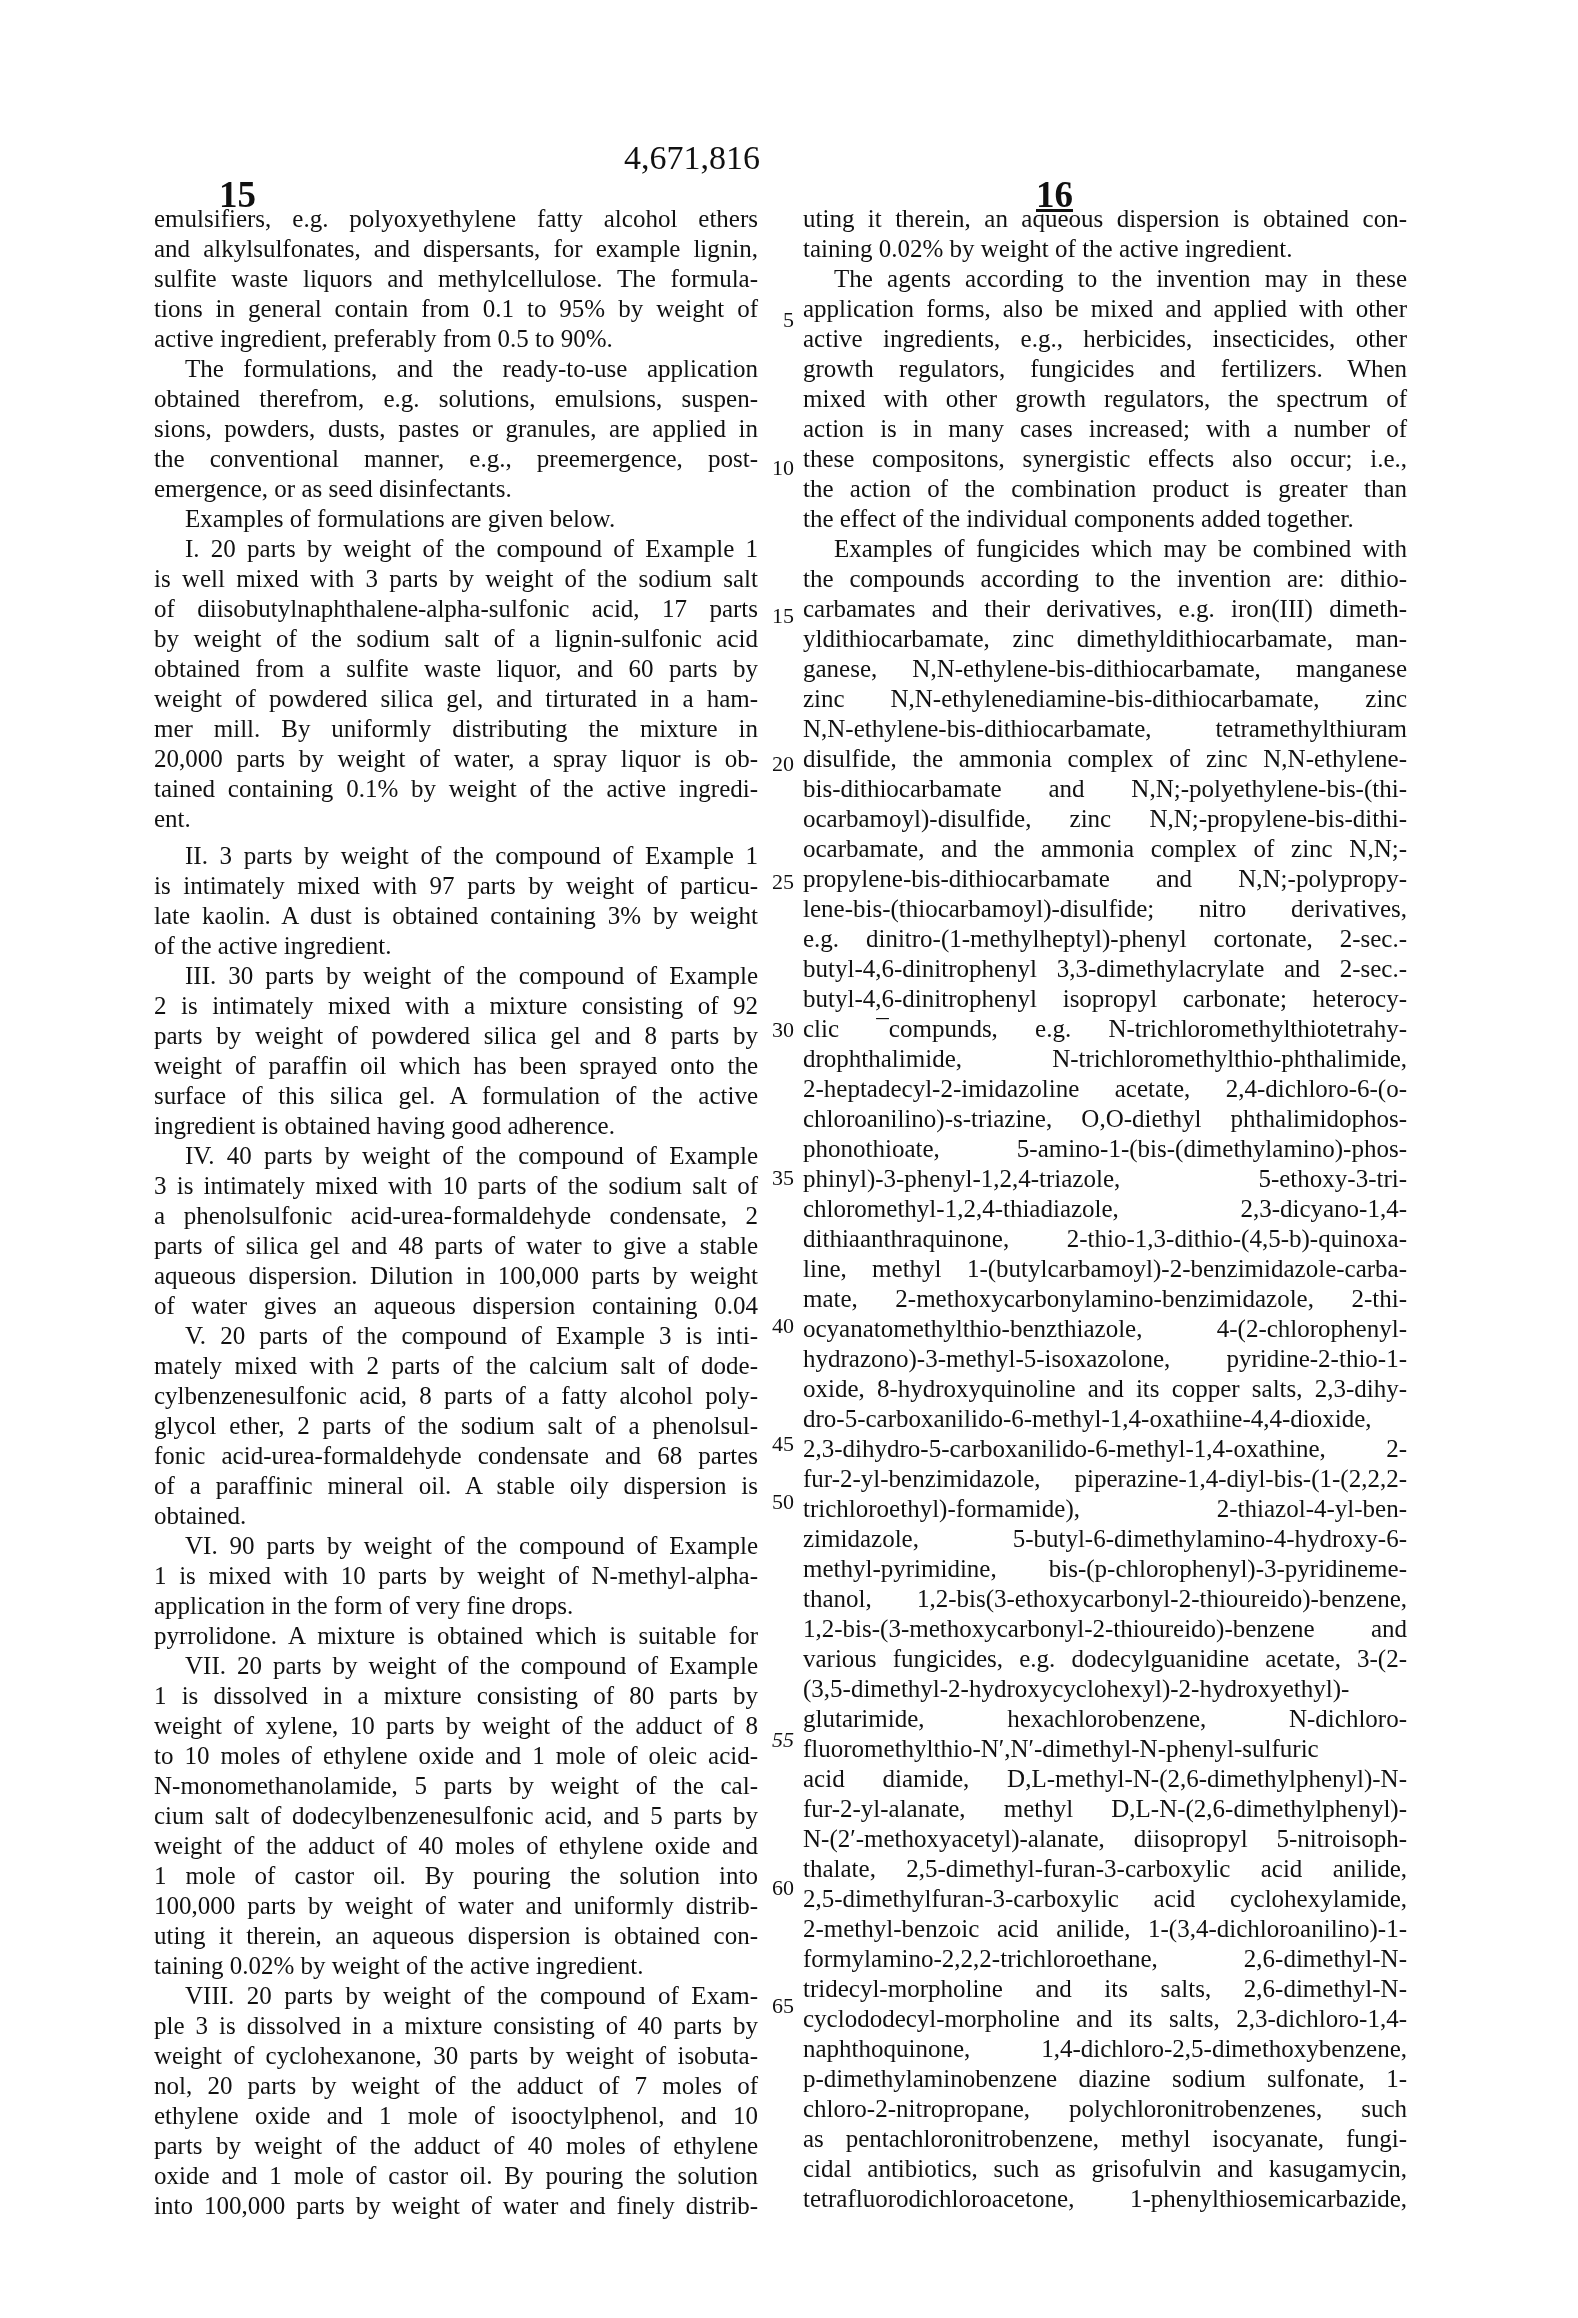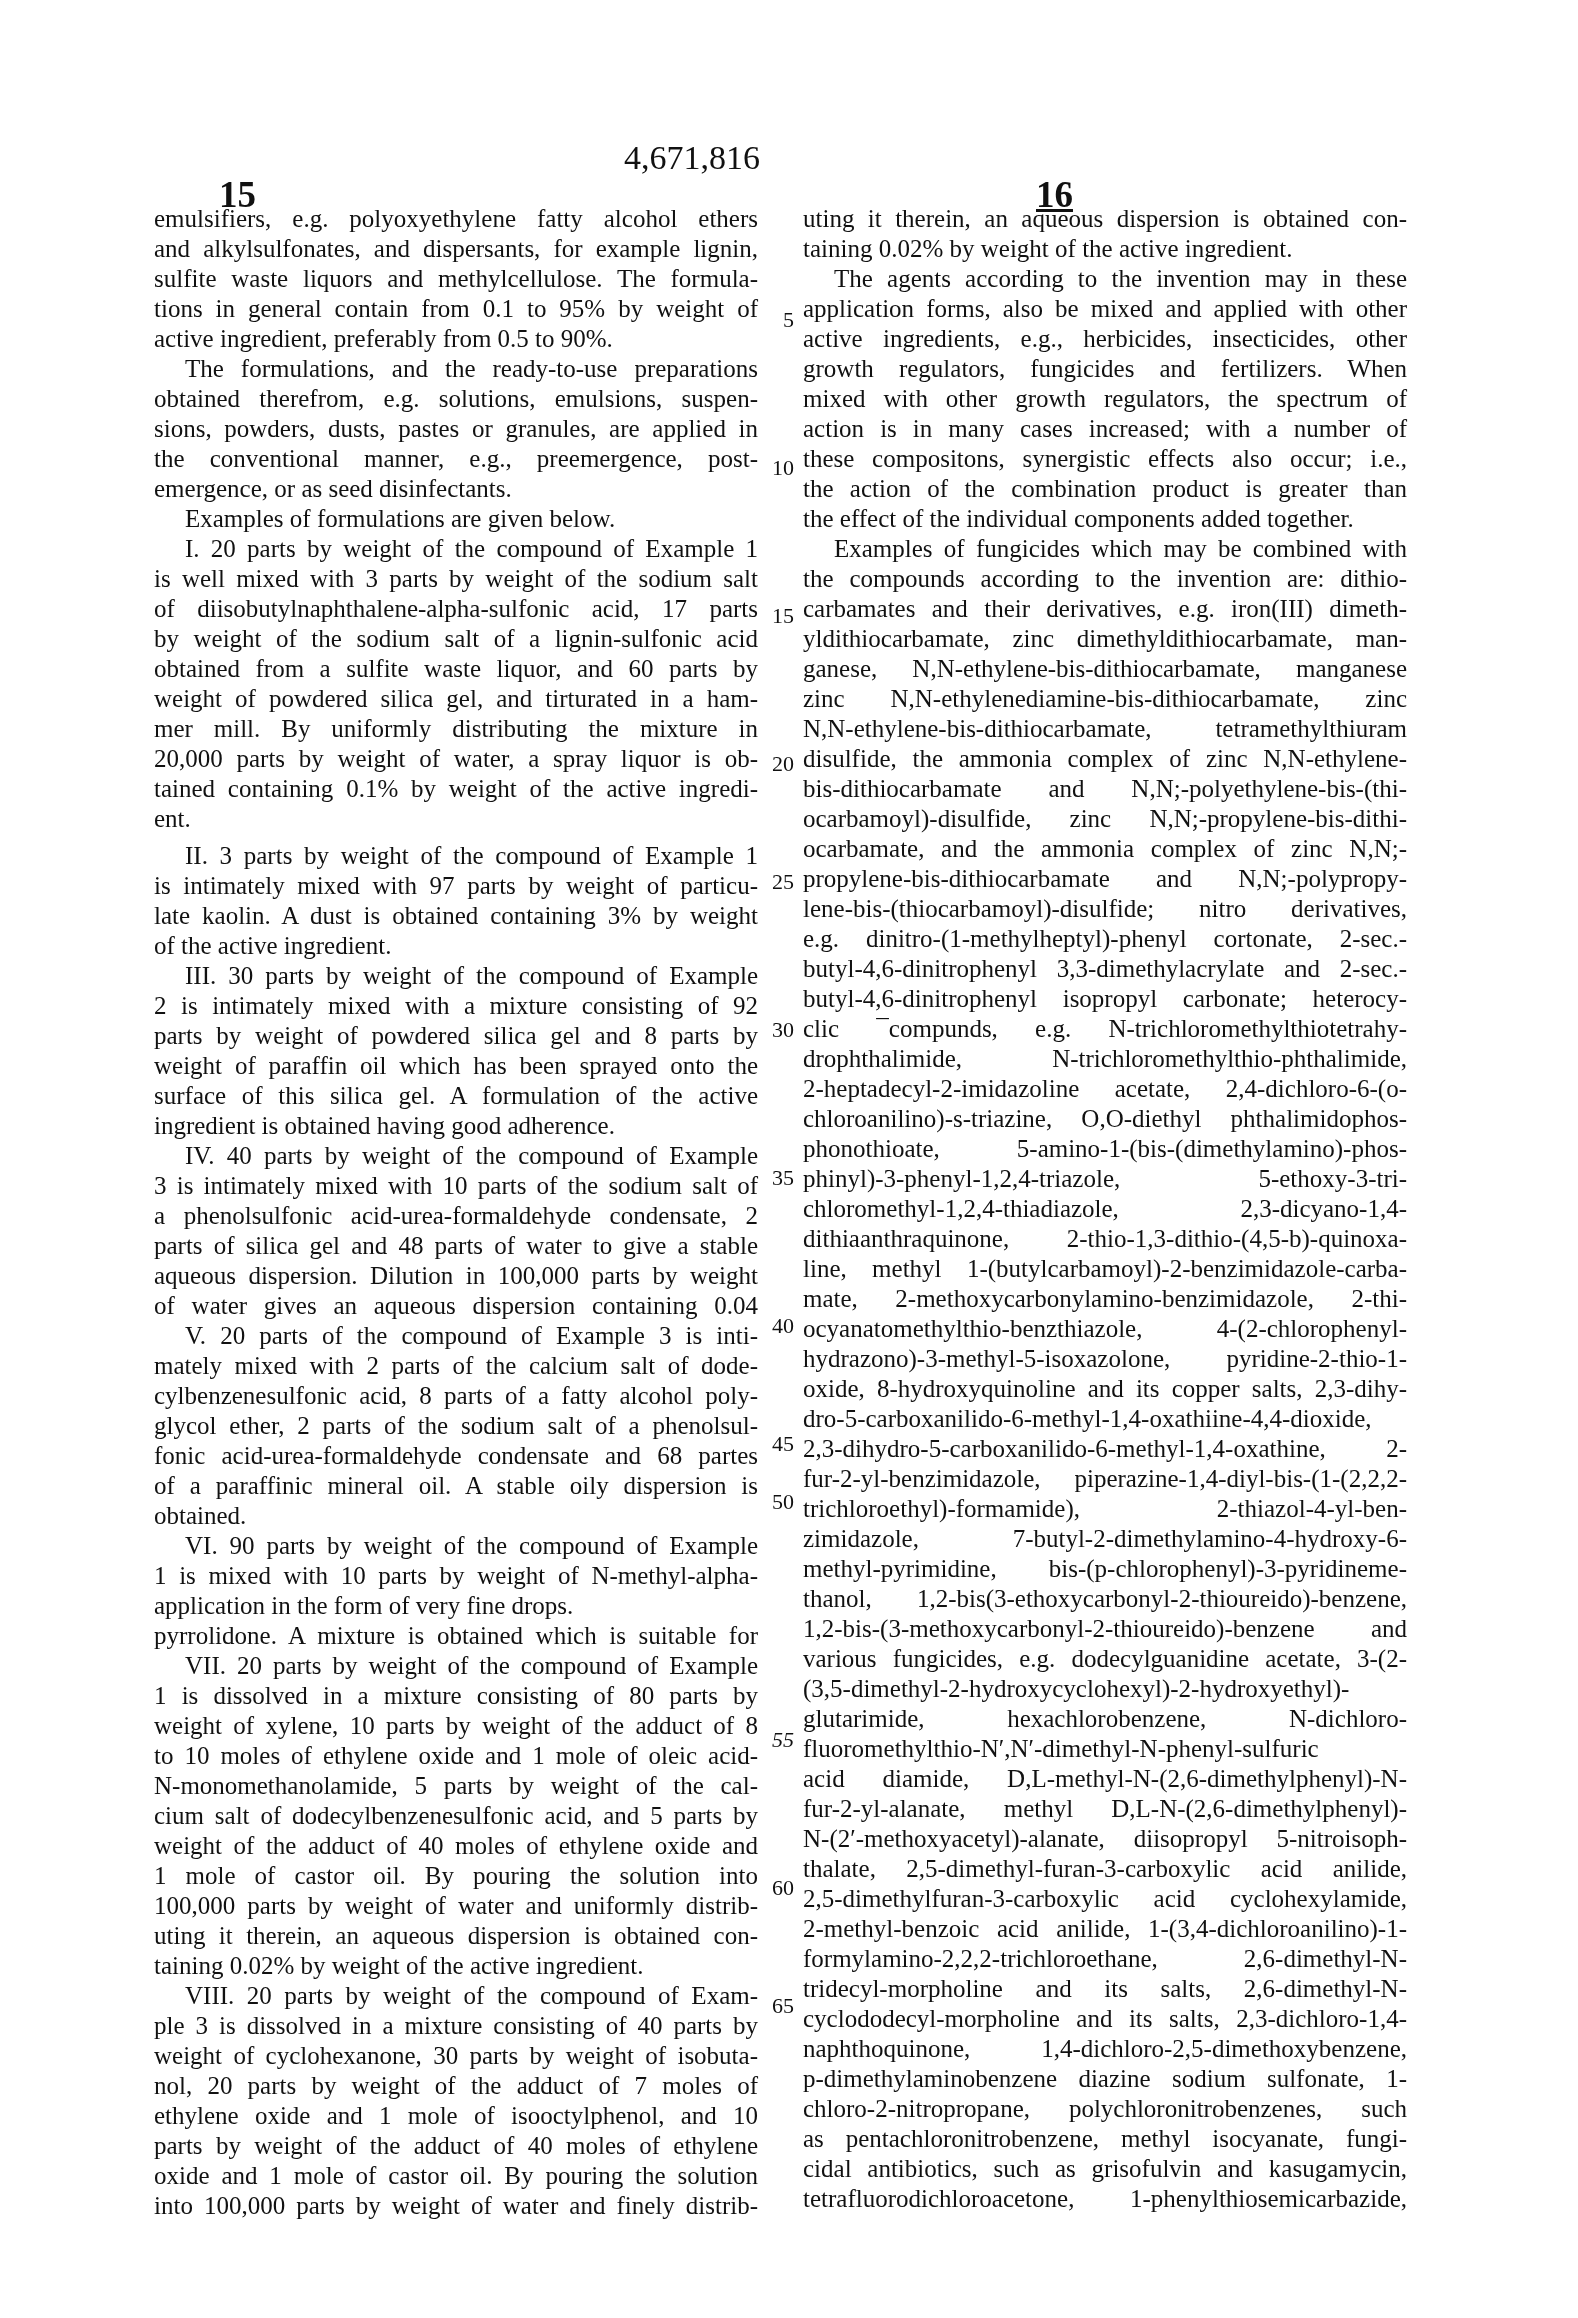--- a/index.html
+++ b/index.html
@@ -24,21 +24,21 @@
   <div class="patent-no">4,671,816</div>
   <div class="col-no left">15</div>
   <div class="col-no right">16</div>
 
   <div class="column left" id="col-left">
       <div class="line">emulsifiers, e.g. polyoxyethylene fatty alcohol ethers</div>
       <div class="line">and alkylsulfonates, and dispersants, for example lignin,</div>
       <div class="line">sulfite waste liquors and methylcellulose. The formula-</div>
       <div class="line">tions in general contain from 0.1 to 95% by weight of</div>
       <div class="line last">active ingredient, preferably from 0.5 to 90%.</div>
-      <div class="line indent">The formulations, and the ready-to-use preparations</div>
+      <div class="line indent">The formulations, and the ready-to-use application</div>
       <div class="line">obtained therefrom, e.g. solutions, emulsions, suspen-</div>
       <div class="line">sions, powders, dusts, pastes or granules, are applied in</div>
       <div class="line">the conventional manner, e.g., preemergence, post-</div>
       <div class="line last">emergence, or as seed disinfectants.</div>
       <div class="line indent last">Examples of formulations are given below.</div>
       <div class="line indent">I. 20 parts by weight of the compound of Example 1</div>
       <div class="line">is well mixed with 3 parts by weight of the sodium salt</div>
       <div class="line">of diisobutylnaphthalene-alpha-sulfonic acid, 17 parts</div>
       <div class="line">by weight of the sodium salt of a lignin-sulfonic acid</div>
       <div class="line">obtained from a sulfite waste liquor, and 60 parts by</div>
@@ -147,21 +147,21 @@
       <div class="line">dithiaanthraquinone, 2-thio-1,3-dithio-(4,5-b)-quinoxa-</div>
       <div class="line">line, methyl 1-(butylcarbamoyl)-2-benzimidazole-carba-</div>
       <div class="line">mate, 2-methoxycarbonylamino-benzimidazole, 2-thi-</div>
       <div class="line">ocyanatomethylthio-benzthiazole, 4-(2-chlorophenyl-</div>
       <div class="line">hydrazono)-3-methyl-5-isoxazolone, pyridine-2-thio-1-</div>
       <div class="line">oxide, 8-hydroxyquinoline and its copper salts, 2,3-dihy-</div>
       <div class="line">dro-5-carboxanilido-6-methyl-1,4-oxathiine-4,4-dioxide,</div>
       <div class="line">2,3-dihydro-5-carboxanilido-6-methyl-1,4-oxathine, 2-</div>
       <div class="line">fur-2-yl-benzimidazole, piperazine-1,4-diyl-bis-(1-(2,2,2-</div>
       <div class="line">trichloroethyl)-formamide), 2-thiazol-4-yl-ben-</div>
-      <div class="line">zimidazole, 7-butyl-2-dimethylamino-4-hydroxy-6-</div>
+      <div class="line">zimidazole, 5-butyl-6-dimethylamino-4-hydroxy-6-</div>
       <div class="line">methyl-pyrimidine, bis-(p-chlorophenyl)-3-pyridineme-</div>
       <div class="line">thanol, 1,2-bis(3-ethoxycarbonyl-2-thioureido)-benzene,</div>
       <div class="line">1,2-bis-(3-methoxycarbonyl-2-thioureido)-benzene and</div>
       <div class="line">various fungicides, e.g. dodecylguanidine acetate, 3-(2-</div>
       <div class="line last">(3,5-dimethyl-2-hydroxycyclohexyl)-2-hydroxyethyl)-</div>
       <div class="line">glutarimide, hexachlorobenzene, N-dichloro-</div>
       <div class="line last">fluoromethylthio-N′,N′-dimethyl-N-phenyl-sulfuric</div>
       <div class="line">acid diamide, D,L-methyl-N-(2,6-dimethylphenyl)-N-</div>
       <div class="line">fur-2-yl-alanate, methyl D,L-N-(2,6-dimethylphenyl)-</div>
       <div class="line">N-(2′-methoxyacetyl)-alanate, diisopropyl 5-nitroisoph-</div>

